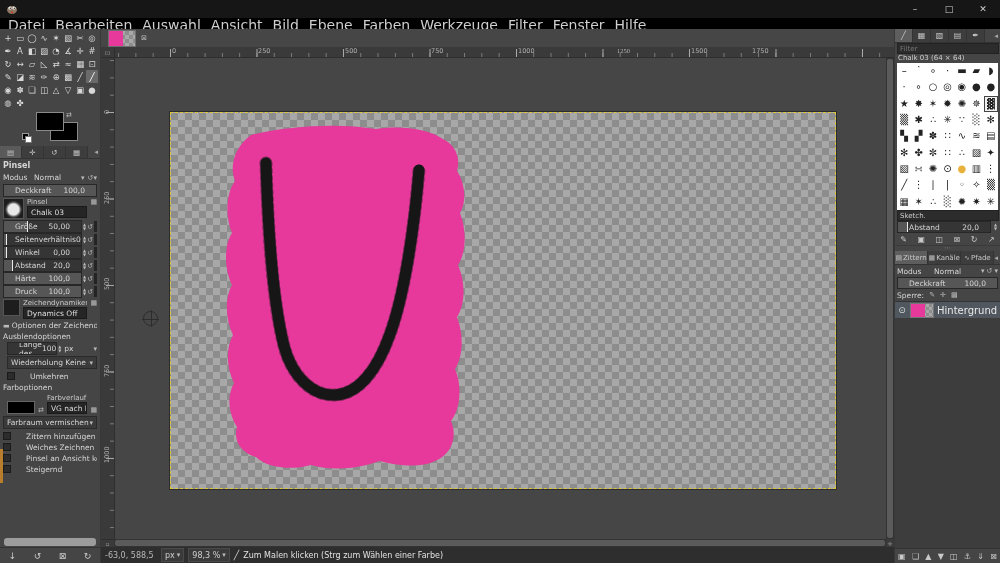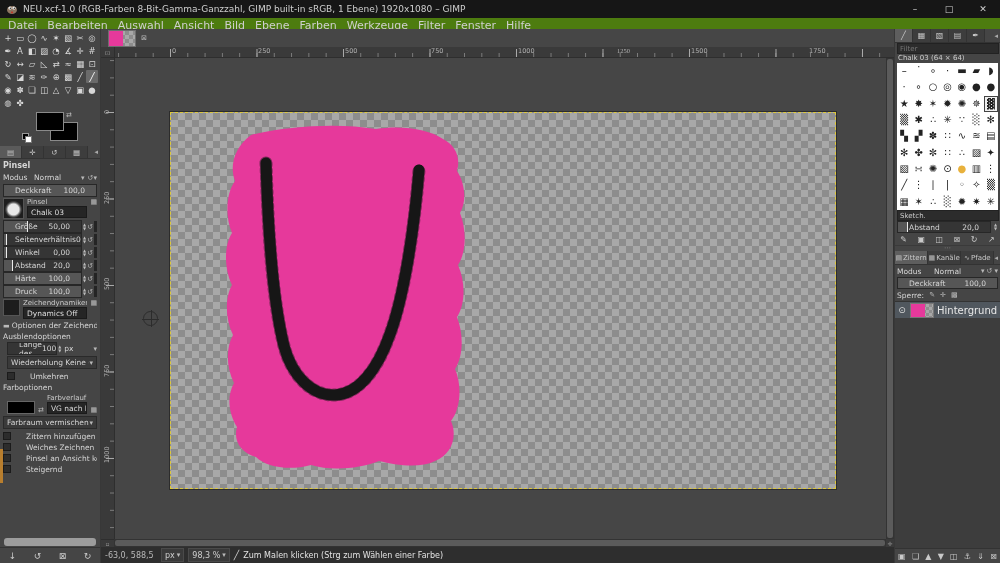--- a/index.html
+++ b/index.html
@@ -2,21 +2,21 @@
 <html><head>
 <meta charset="utf-8">
 <style>
   html,body{margin:0;padding:0}
   body{width:1000px;height:563px;overflow:hidden;position:relative;background:#454545;
        font-family:"DejaVu Sans","Liberation Sans",sans-serif;color:#d6d6d6;-webkit-font-smoothing:antialiased}
   .titlebar{height:18px;background:#161616;display:flex;align-items:center;font-size:9px;color:#cfcfcf}
   .titlebar .appicon{width:12px;height:12px;margin:0 5px 0 6px}
   .win-btns{margin-left:auto;display:flex}
   .win-btn{width:34px;height:18px;display:flex;align-items:center;justify-content:center;font-size:9px;color:#cfcfcf}
-  .menubar{height:14px;background:#4d7c0f;display:flex;align-items:center;font-size:11px;color:#cfcfcf;padding-left:3px}
+  .menubar{height:14px;background:#000000;display:flex;align-items:center;font-size:14px;color:#cfcfcf;padding-left:3px}
   .menubar .mitem{padding:0 5px;white-space:nowrap}
   .main{position:absolute;top:29px;left:0;right:0;bottom:0;display:flex}
   
   .left-panel{width:100px;background:#454545;display:flex;flex-direction:column;position:relative;border-right:1px solid #383838}
   .tbx{display:flex;flex-wrap:wrap;padding:2px 2px 0 2px}
   .tool{width:12px;height:13px;display:flex;align-items:center;justify-content:center;font-size:8.5px;color:#d8d8d8}
   .tool.sel{background:#6a6a6a;border-radius:1px;color:#fff}
   .colorarea{height:34px;position:relative;margin-top:2px}
   .swatch{position:absolute;width:26px;height:17px;background:#000;border:1px solid #8a8a8a}
   .swatch.fg{left:36px;top:1px;z-index:2}
@@ -127,21 +127,20 @@
 
 <div class="titlebar">
   <svg class="appicon" viewBox="0 0 12 12">
     <ellipse cx="6" cy="7" rx="5" ry="4" fill="#8d7662"></ellipse>
     <circle cx="4" cy="5" r="1.6" fill="#fff"></circle>
       <circle cx="8" cy="5" r="1.6" fill="#fff"></circle>
     <circle cx="4.3" cy="5.3" r="0.7" fill="#222"></circle>
       <circle cx="8.3" cy="5.3" r="0.7" fill="#222"></circle>
     <rect x="5" y="8.6" width="2" height="1.6" fill="#c0392b"></rect>
   </svg>
-  <span>NEU.xcf-1.0 (RGB-Farben 8-Bit-Gamma-Ganzzahl, GIMP built-in sRGB, 1 Ebene) 1920x1080 – GIMP</span>
   <div class="win-btns">
     <div class="win-btn">–</div>
     <div class="win-btn">□</div>
     <div class="win-btn">✕</div>
   </div>
 </div>
 
 <div class="menubar">
 
 <div class="mitem">Datei</div>
@@ -455,21 +454,21 @@
       <div class="ruler-corner">⊡</div>
       <div class="ruler-top">
 
       <span class="rl" style="left: 55px;">0</span>
           <span class="rl" style="left: 141px;">250</span>
           <span class="rl" style="left: 228px;">500</span>
           <span class="rl" style="left: 314px;">750</span>
           <span class="rl" style="left: 401px;">1000</span>
           <span class="rl" style="left: 500px; font-family: Liberation Serif, serif;">1250</span>
           <span class="rl" style="left: 574px;">1500</span>
-          <span class="rl" style="left: 692px;">1750</span>
+          <span class="rl" style="left: 635px;">1750</span>
         </div>
     </div>
 
     <div class="canvas-row">
       <div class="ruler-left">
 
       <span class="rl" style="top: 50px;">0</span>
           <span class="rl" style="top: 137px;">250</span>
           <span class="rl" style="top: 223px;">500</span>
           <span class="rl" style="top: 310px;">750</span>

